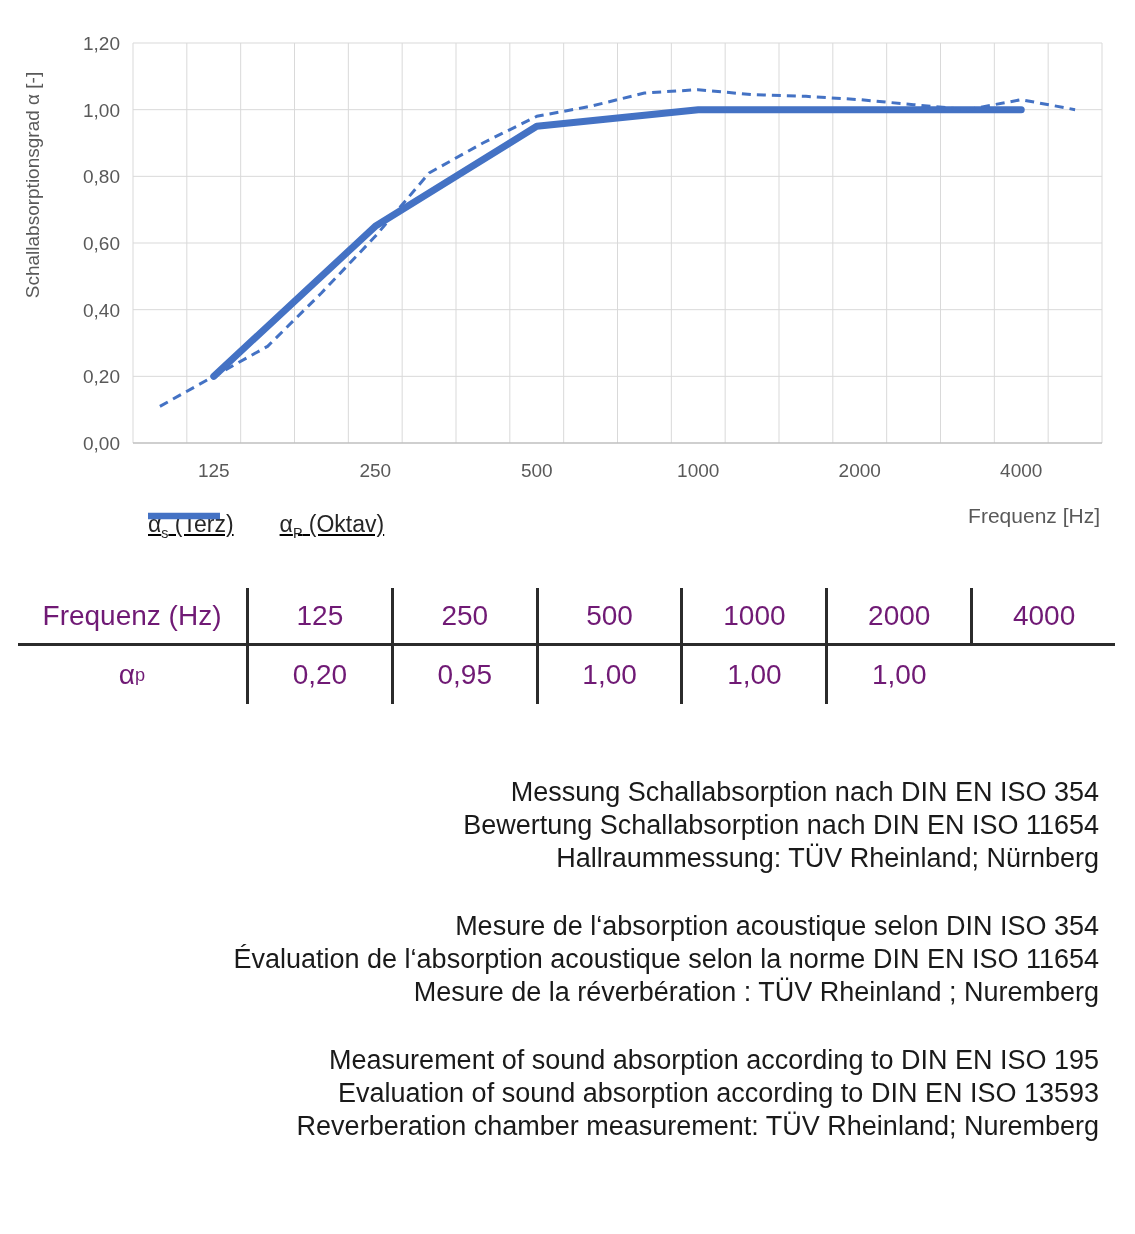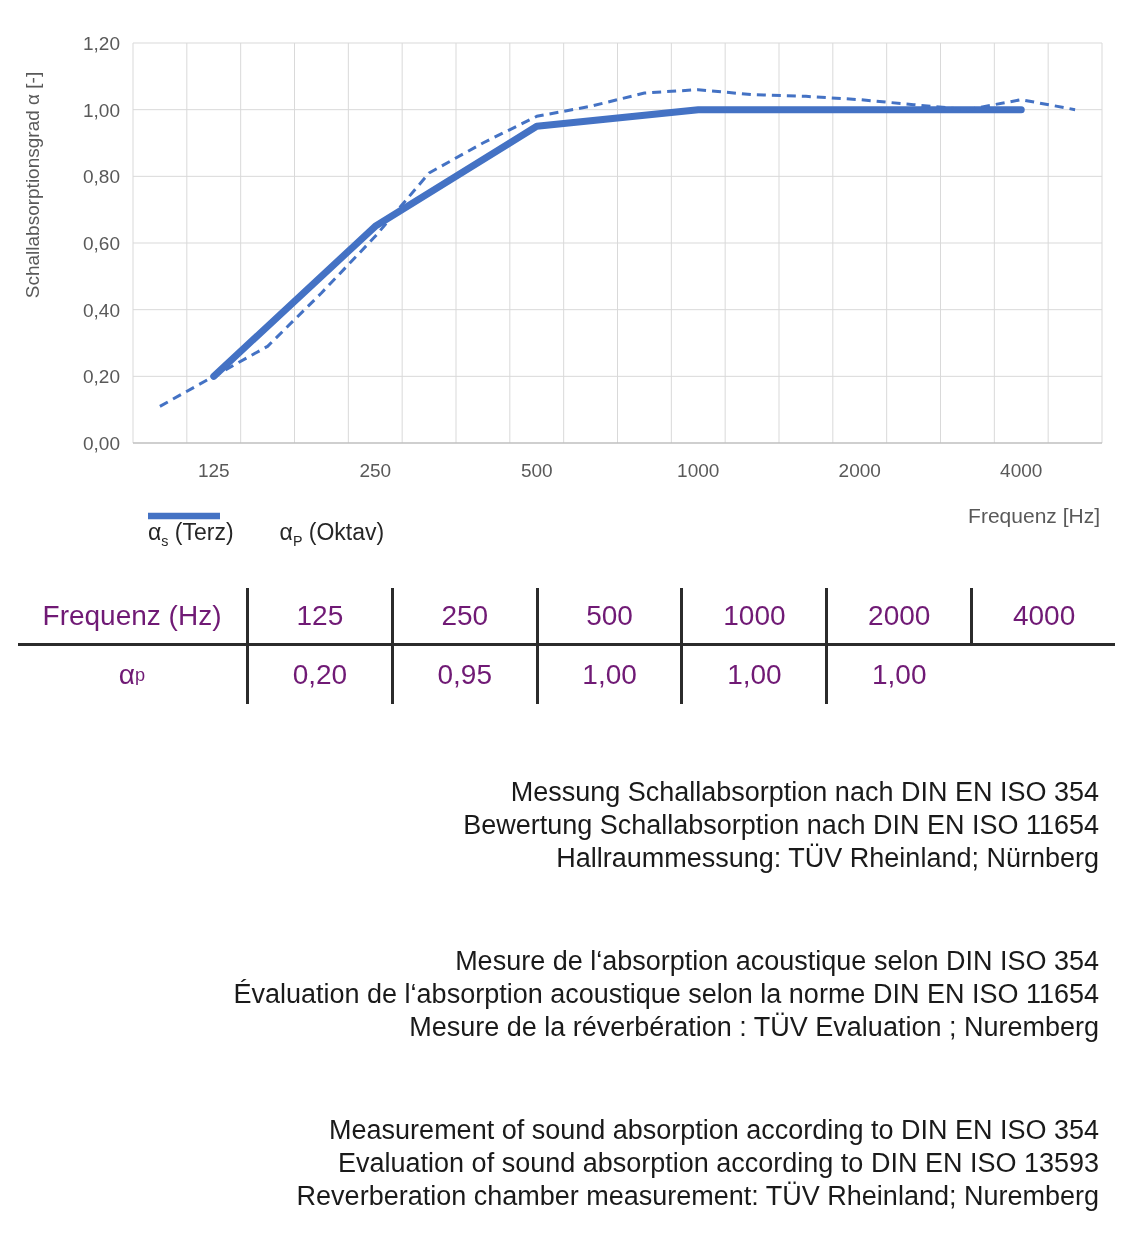--- a/index.html
+++ b/index.html
@@ -6,38 +6,38 @@
   body{width:1135px;height:1234px;overflow:hidden;
        font-family:"Liberation Sans","DejaVu Sans",sans-serif;}
 
   
   .chart{position:relative;width:1135px;height:555px;}
   .chart svg{position:absolute;left:0;top:0;}
   .y-title{position:absolute;left:33px;top:185px;
            transform:translate(-50%,-50%) rotate(-90deg);
            white-space:nowrap;font-size:19px;color:#595959;}
   .legend{position:absolute;left:148px;top:511px;height:38px;
-          display:flex;align-items:flex-end;gap:46px;}
+          display:flex;align-items:flex-start;gap:46px;text-decoration:underline;}
   .legend-entry{display:flex;align-items:center;gap:10px;
                 font-size:23px;color:#262626;}
   .legend-entry sub{font-size:0.62em;}
 
   
   .freq-table{display:grid;grid-template-columns:228px repeat(6,1fr);
               width:1097px;margin:33px 0 0 18px;}
   .freq-table .cell{display:flex;align-items:center;justify-content:center;
                     font-size:28px;color:#701a75;height:55px;}
   .freq-table .cell.r1{border-bottom:3px solid #2b2b2b;}
   .freq-table .cell.r2{height:58px;}
   .freq-table .cell.vd{border-left:3px solid #2b2b2b;}
   .freq-table sub{font-size:0.65em;}
 
   
   .text-blocks{padding-right:36px;text-align:right;color:#1a1a1a;}
-  .text-block{margin-top:70px;font-size:27px;line-height:33px;}
+  .text-block{margin-top:35px;font-size:27px;line-height:33px;}
   .text-block:first-child{margin-top:72px;}
 </style>
 </head>
 <body>
 
 <div class="chart">
   <svg id="chart-svg" width="1135" height="555" viewBox="0 0 1135 555">
       <line x1="133" y1="43" x2="133" y2="443" stroke="#D9D9D9" stroke-width="1"></line>
       <line x1="186.83333333333334" y1="43" x2="186.83333333333334" y2="443" stroke="#D9D9D9" stroke-width="1"></line>
       <line x1="240.66666666666669" y1="43" x2="240.66666666666669" y2="443" stroke="#D9D9D9" stroke-width="1"></line>
@@ -119,20 +119,20 @@
 
 <div class="text-blocks">
   <div class="text-block" id="block-german">
       <div>Messung Schallabsorption nach DIN EN ISO 354</div>
       <div>Bewertung Schallabsorption nach DIN EN ISO 11654</div>
       <div>Hallraummessung: TÜV Rheinland; Nürnberg</div>
     </div>
   <div class="text-block" id="block-french">
       <div>Mesure de l‘absorption acoustique selon DIN ISO 354</div>
       <div>Évaluation de l‘absorption acoustique selon la norme DIN EN ISO 11654</div>
-      <div>Mesure de la réverbération : TÜV Evaluation ; Nuremberg</div>
+      <div>Mesure de la réverbération : TÜV Rheinland ; Nuremberg</div>
     </div>
   <div class="text-block" id="block-english">
-      <div>Measurement of sound absorption according to DIN EN ISO 354</div>
+      <div>Measurement of sound absorption according to DIN EN ISO 195</div>
       <div>Evaluation of sound absorption according to DIN EN ISO 13593</div>
       <div>Reverberation chamber measurement: TÜV Rheinland; Nuremberg</div>
     </div>
 </div>
 
 </body></html>

